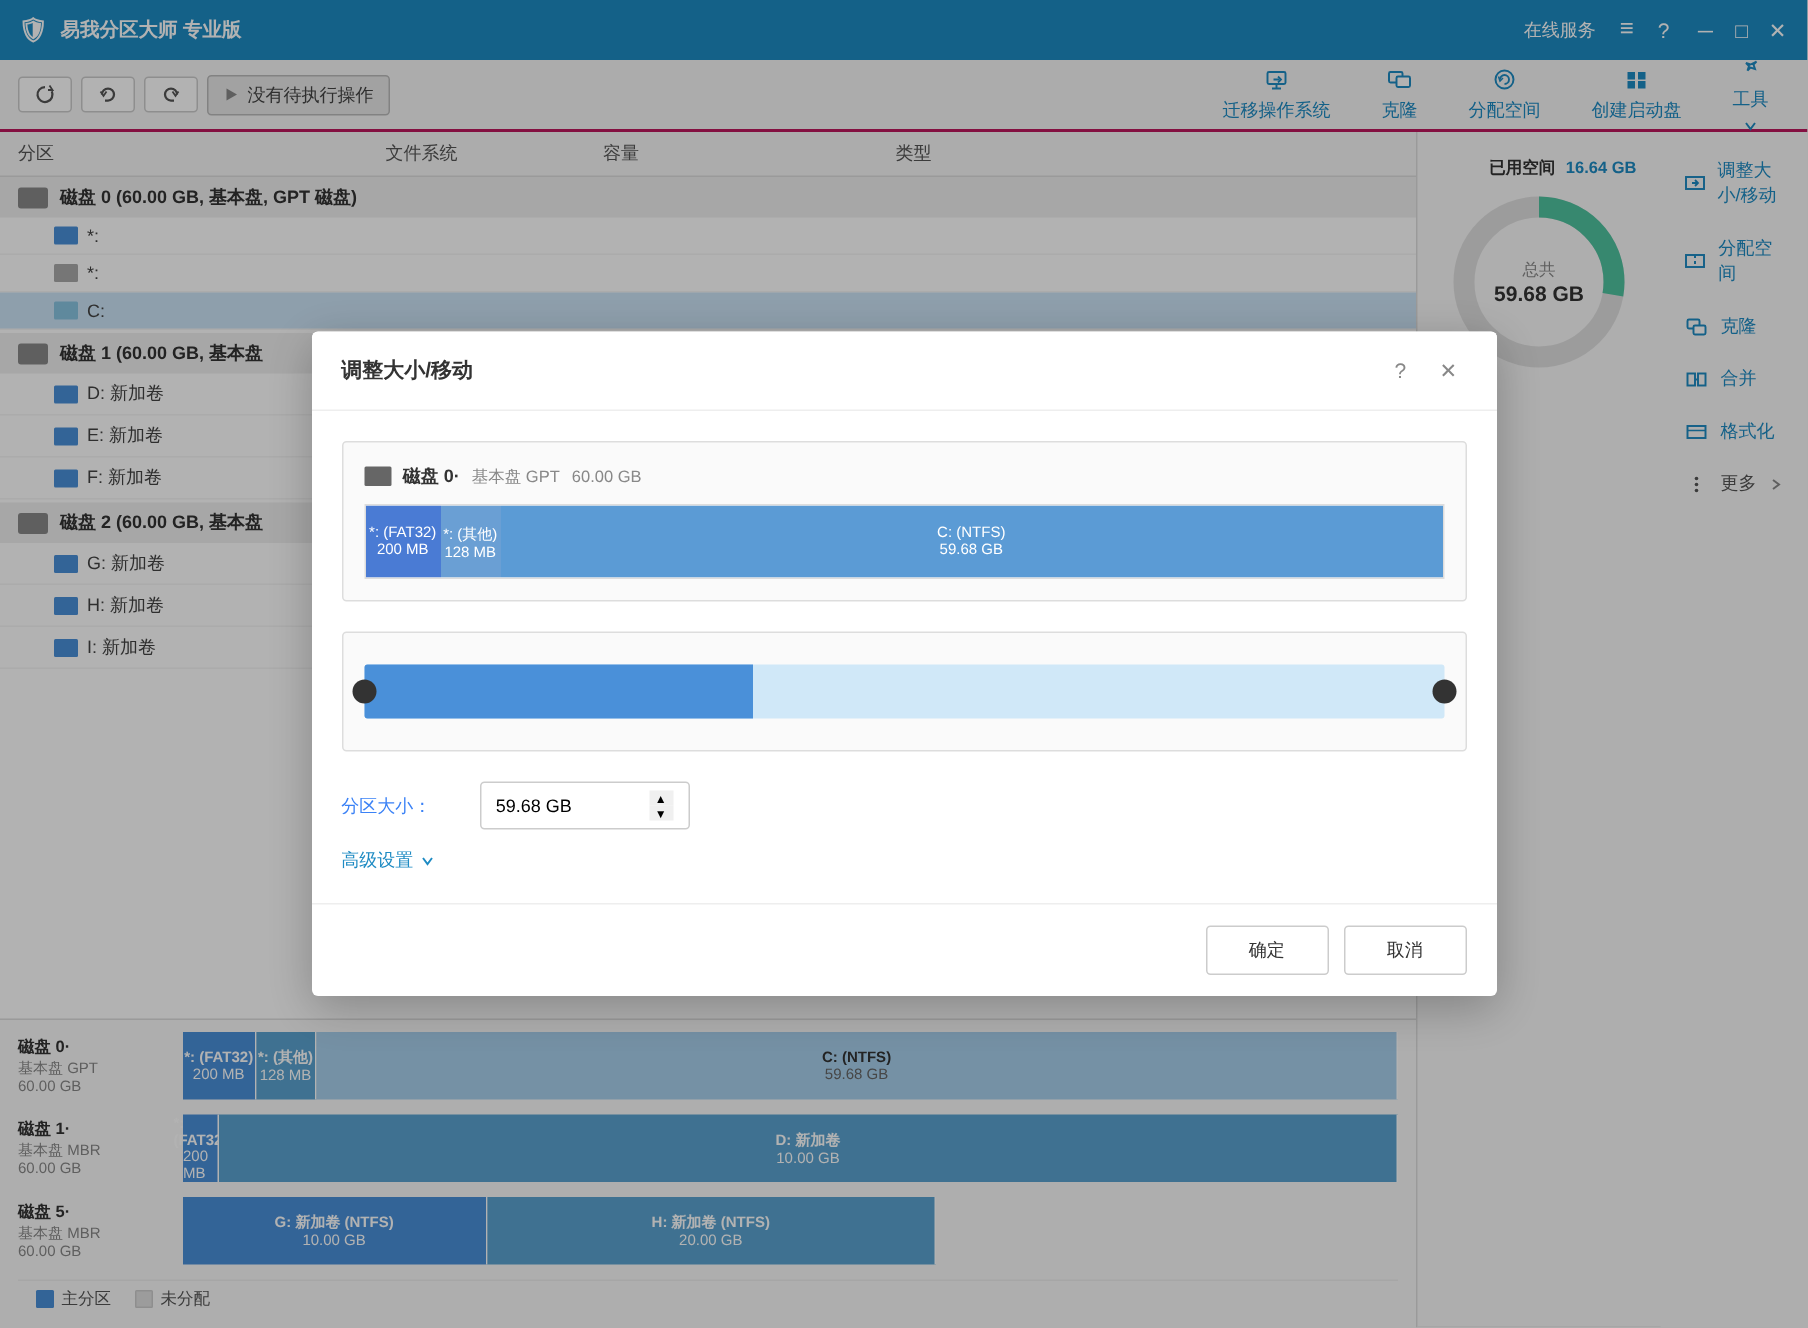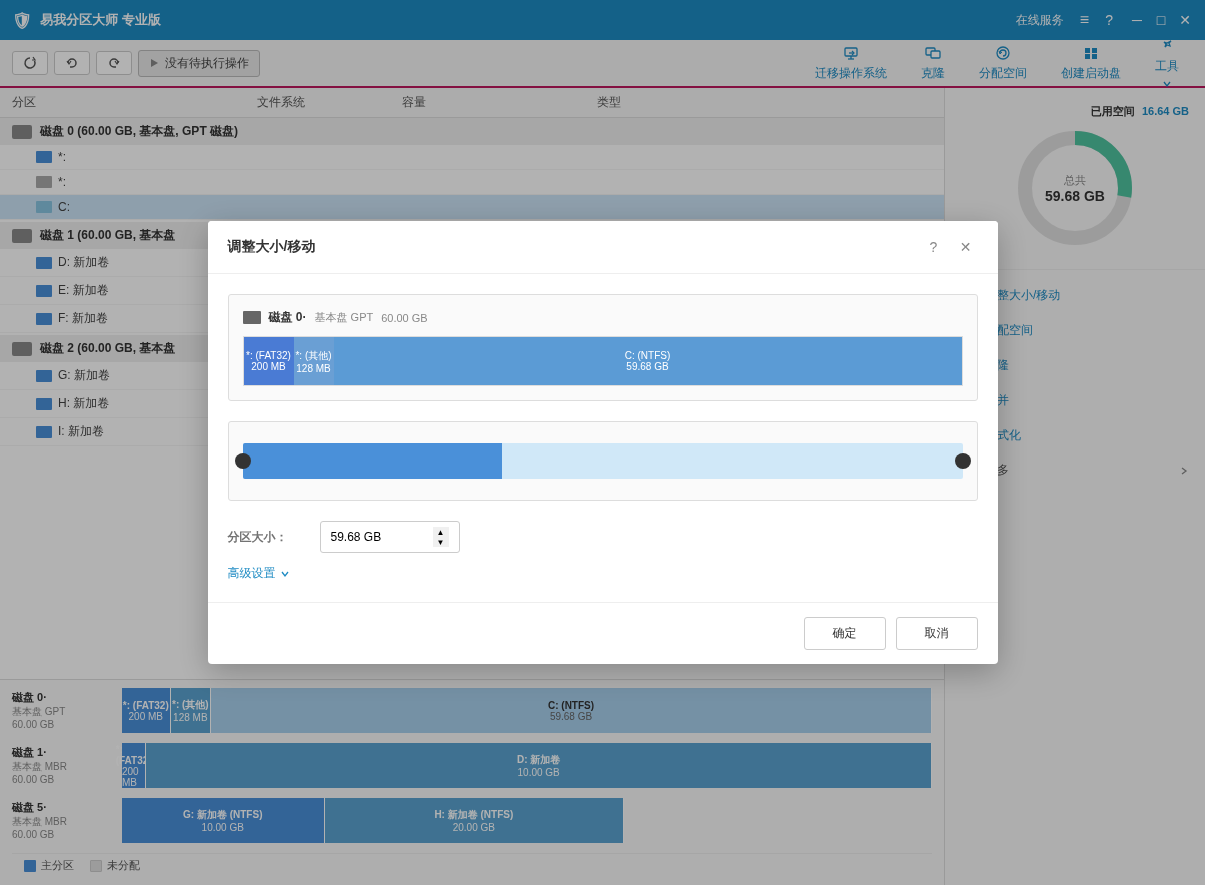--- a/index.html
+++ b/index.html
@@ -128,21 +128,21 @@
     
     .legend { display: flex; gap: 16px; padding: 4px 12px; font-size: 11px; color: #555; align-items: center; border-top: 1px solid #eee; }
     .legend-item { display: flex; align-items: center; gap: 5px; }
     .legend-dot { width: 12px; height: 12px; border-radius: 1px; }
 
     
     .right-panel {
       width: 260px;
       background: #f9f9f9;
       display: flex;
-      flex-direction: column;
+      flex-direction: row;
     }
     .disk-usage-section {
       padding: 16px;
       display: flex;
       flex-direction: column;
       align-items: center;
       border-bottom: 1px solid #eee;
     }
     .usage-labels { font-size: 11px; color: #555; width: 100%; display: flex; justify-content: flex-end; margin-bottom: 4px; }
     .usage-labels span { color: #333; font-weight: bold; }
@@ -227,21 +227,21 @@
     .slider-handle-left {
       position: absolute; left: -8px; top: 50%; transform: translateY(-50%);
       width: 16px; height: 16px; background: #333; border-radius: 50%; cursor: ew-resize; z-index: 2;
     }
     .slider-handle-right {
       position: absolute; right: -8px; top: 50%; transform: translateY(-50%);
       width: 16px; height: 16px; background: #333; border-radius: 50%; cursor: ew-resize; z-index: 2;
     }
 
     .modal-size-row { display: flex; align-items: center; gap: 12px; margin-bottom: 12px; }
-    .modal-size-label { font-size: 12px; color: #737373; width: 80px; font-weight: bold; }
+    .modal-size-label { font-size: 12px; color: #3b82f6; width: 80px; }
     .modal-size-input {
       border: 1px solid #ccc; border-radius: 3px; padding: 5px 10px;
       font-size: 12px; width: 140px; display: flex; align-items: center; justify-content: space-between;
       background: white;
     }
     .modal-size-spinner { display: flex; flex-direction: column; }
     .spinner-btn { width: 16px; height: 10px; background: #f0f0f0; border: none; cursor: pointer; font-size: 8px; display: flex; align-items: center; justify-content: center; }
 
     .modal-advanced { color: #1e8bc3; font-size: 12px; cursor: pointer; display: inline-flex; align-items: center; gap: 4px; justify-content: flex-end; }
 

